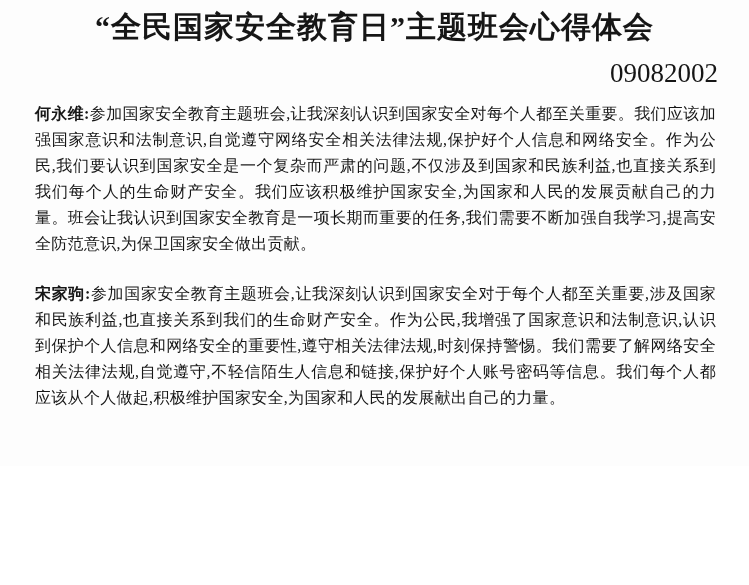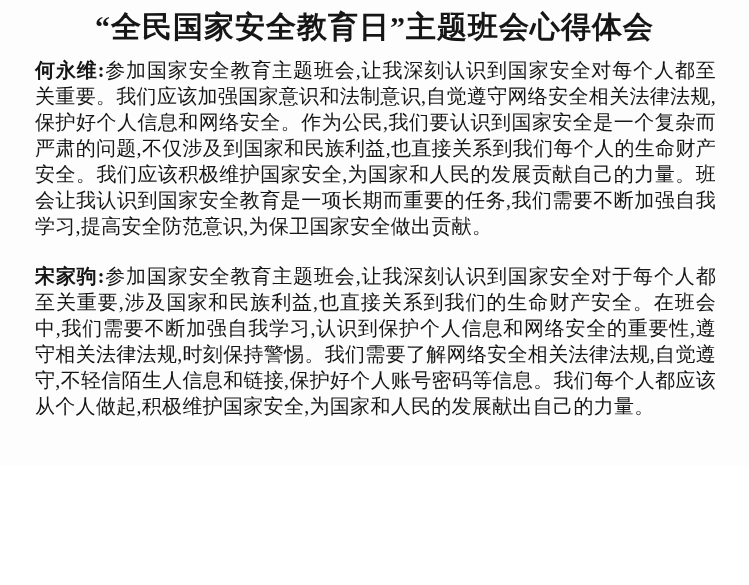--- a/index.html
+++ b/index.html
@@ -29,39 +29,40 @@
   .doc-number {
     margin-top: 9px;
     padding-right: 31px;
     font-size: 27px;
     line-height: 35px;
     text-align: right;
     font-weight: 400;
   }
   .para {
     margin: 24px 33px 0 35px;
-    font-size: 20px;
+    font-size: 16px;
     line-height: 26px;
     text-align: justify;
     text-justify: inter-ideograph;
     letter-spacing: 0.3px;
   }
   .para.first {
     margin-top: 10px;
   }
   .speaker {
     font-weight: 700;
   }
 </style>
 </head>
 <body>
 
 <div class="page">
 
   <h1 class="title">“全民国家安全教育日”主题班会心得体会</h1>
 
+  <div class="doc-number">09082002</div>
 
   <p class="para first"><strong class="speaker">何永维:</strong><span>参加国家安全教育主题班会,让我深刻认识到国家安全对每个人都至关重要。我们应该加强国家意识和法制意识,自觉遵守网络安全相关法律法规,保护好个人信息和网络安全。作为公民,我们要认识到国家安全是一个复杂而严肃的问题,不仅涉及到国家和民族利益,也直接关系到我们每个人的生命财产安全。我们应该积极维护国家安全,为国家和人民的发展贡献自己的力量。班会让我认识到国家安全教育是一项长期而重要的任务,我们需要不断加强自我学习,提高安全防范意识,为保卫国家安全做出贡献。</span></p>
 
-  <p class="para"><strong class="speaker">宋家驹:</strong><span>参加国家安全教育主题班会,让我深刻认识到国家安全对于每个人都至关重要,涉及国家和民族利益,也直接关系到我们的生命财产安全。在班会中,我们需要不断加强自我学习,认识到保护个人信息和网络安全的重要性,遵守相关法律法规,时刻保持警惕。我们需要了解网络安全相关法律法规,自觉遵守,不轻信陌生人信息和链接,保护好个人账号密码等信息。我们每个人都应该从个人做起,积极维护国家安全,为国家和人民的发展献出自己的力量。</span></p>
+  <p class="para"><strong class="speaker">宋家驹:</strong><span>参加国家安全教育主题班会,让我深刻认识到国家安全对于每个人都至关重要,涉及国家和民族利益,也直接关系到我们的生命财产安全。作为公民,我增强了国家意识和法制意识,认识到保护个人信息和网络安全的重要性,遵守相关法律法规,时刻保持警惕。我们需要了解网络安全相关法律法规,自觉遵守,不轻信陌生人信息和链接,保护好个人账号密码等信息。我们每个人都应该从个人做起,积极维护国家安全,为国家和人民的发展献出自己的力量。</span></p>
 
 
 </div>
 
 </body></html>

